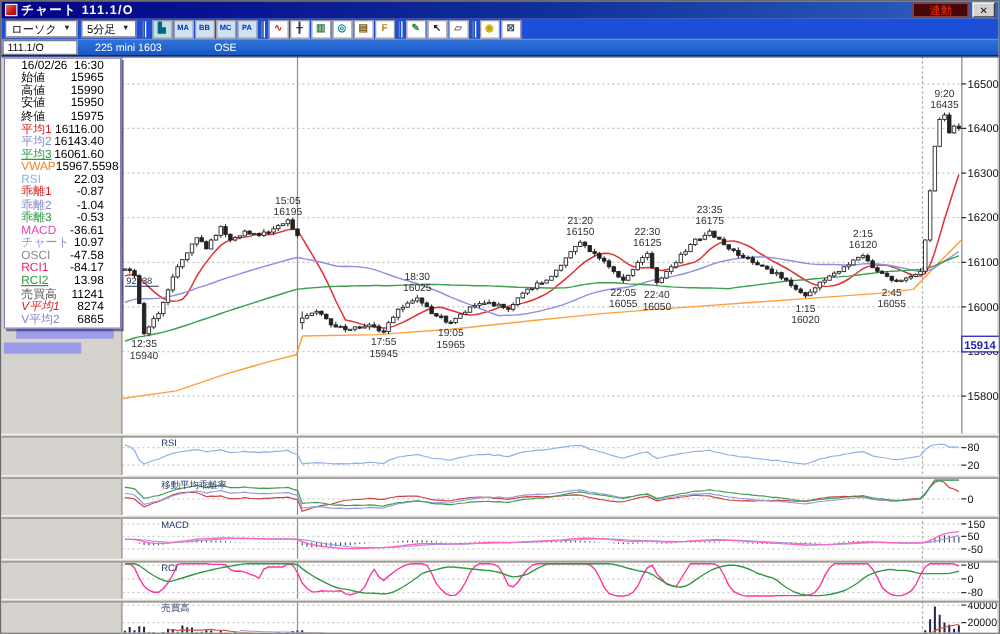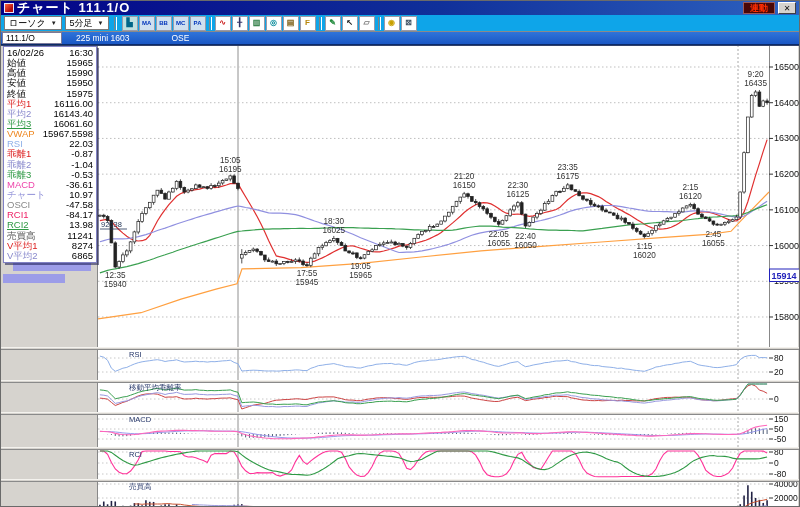--- a/index.html
+++ b/index.html
@@ -3,45 +3,45 @@
 <meta charset="utf-8">
 <style>
   *{box-sizing:border-box;margin:0;padding:0}
   html,body{width:800px;height:507px;overflow:hidden}
   body{position:relative;background:#d6d3ce;font-family:"Liberation Sans",sans-serif;border:1px solid #6a6a6a}
   .titlebar{position:absolute;top:0;left:0;right:0;height:14px;z-index:10;
     background:linear-gradient(90deg,#020287 0%,#10309a 55%,#2e62c0 100%);
     display:flex;align-items:center;padding:0 3px;gap:3px}
   .appicon{width:10px;height:10px;background:linear-gradient(135deg,#ff6a3c,#b80f0f 70%);
     border:1px solid #e8e8ff;display:inline-block;flex:none}
-  .wtitle{color:#fff;font-size:13px;font-weight:bold;white-space:nowrap;letter-spacing:1px}
-  .linkbtn{margin-left:auto;width:32px;height:12px;background:#4a0707;color:#ff2d00;
-    font-size:9px;font-weight:bold;border:1px solid #9a5a5a;line-height:10px;padding:0;flex:none}
+  .wtitle{color:#fff;font-size:10px;font-weight:bold;white-space:nowrap;letter-spacing:1px}
+  .linkbtn{margin-left:auto;width:45px;height:12px;background:#4a0707;color:#ff2d00;
+    font-size:9px;font-weight:normal;border:1px solid #9a5a5a;line-height:10px;padding:0;flex:none}
   .closebtn{width:18px;height:12px;background:#d6d3ce;color:#111;border:1px solid #fff;
     border-right-color:#404040;border-bottom-color:#404040;font-size:8px;line-height:9px;padding:0;flex:none}
-  .toolbar{position:absolute;top:14px;left:0;right:0;height:17px;z-index:10;background:#0ea5e9;
+  .toolbar{position:absolute;top:14px;left:0;right:0;height:17px;z-index:10;background:#1d4ed8;
     border-bottom:1px solid #8a8a8a;display:flex;align-items:center;padding:0 3px;gap:3px}
   .dd{height:14px;background:#fff;border:1px solid #7a7a7a;font-size:9px;color:#000;
     display:inline-flex;align-items:center;gap:5px;padding:0 4px;flex:none}
   .dd .arr{font-size:6px;color:#222}
   .iconstrip{display:inline-flex;align-items:center;gap:1px}
   .tbicon{width:16px;height:15px;border:1px solid #9a9aa8;display:inline-flex;align-items:center;
     justify-content:center;font-size:8px;font-weight:bold;flex:none;line-height:1}
   .tsep{width:3px;height:13px;border-left:1px solid #838383;border-right:1px solid #fff;margin:0 2px;flex:none}
   .tabbar{position:absolute;top:31px;left:0;right:0;height:13px;z-index:10;
     background:linear-gradient(180deg,#2f74da,#1a57c4);border-bottom:1px solid #0a2a6a;
     display:flex;align-items:center}
   .tab{background:#fff;border:1px solid #7a7a9a;width:60px;height:12px;font-size:8.5px;
     line-height:10px;padding:0 3px;margin-left:1px;color:#000}
   .inst{color:#fff;font-size:8.5px;margin-left:14px;white-space:nowrap}
   .exch{color:#fff;font-size:8.5px;margin-left:42px}
   .sidebar{position:absolute;left:2px;top:45px;width:94px;background:#fff;
     border:1px solid #8080c4;box-shadow:2px 2px 0 rgba(25,25,80,.55);z-index:5;padding:1px 0}
   .srow{display:flex;justify-content:space-between;height:10.15px;line-height:10.4px;
-    padding:0 3px;font-size:9.5px;white-space:nowrap}
+    padding:0 13px;font-size:9.5px;white-space:nowrap}
   .srow .sv{color:#000}
   #chart{position:absolute;left:0;top:0;z-index:1}
 </style>
 </head>
 <body>
 
 <svg id="chart" width="800" height="507">
     <rect x="96" y="44" width="701" height="463" fill="#ffffff"></rect>
     <rect x="0" y="44" width="96" height="463" fill="#d6d3ce"></rect>
     <rect x="797" y="44" width="3" height="463" fill="#d6d3ce"></rect>
@@ -867,20 +867,20 @@
     </div>
     <div class="srow">
       <span style="color: rgb(46, 153, 68); text-decoration: underline;">RCI2</span>
       <span class="sv">13.98</span>
     </div>
     <div class="srow">
       <span style="color: rgb(85, 85, 85);">売買高</span>
       <span class="sv">11241</span>
     </div>
     <div class="srow">
-      <span style="color: rgb(221, 34, 34);">V平均1</span>
+      <span style="color: rgb(221, 34, 34); font-style: italic;">V平均1</span>
       <span class="sv">8274</span>
     </div>
     <div class="srow">
       <span style="color: rgb(136, 136, 204);">V平均2</span>
       <span class="sv">6865</span>
     </div>
   </div>
 
 </body></html>

